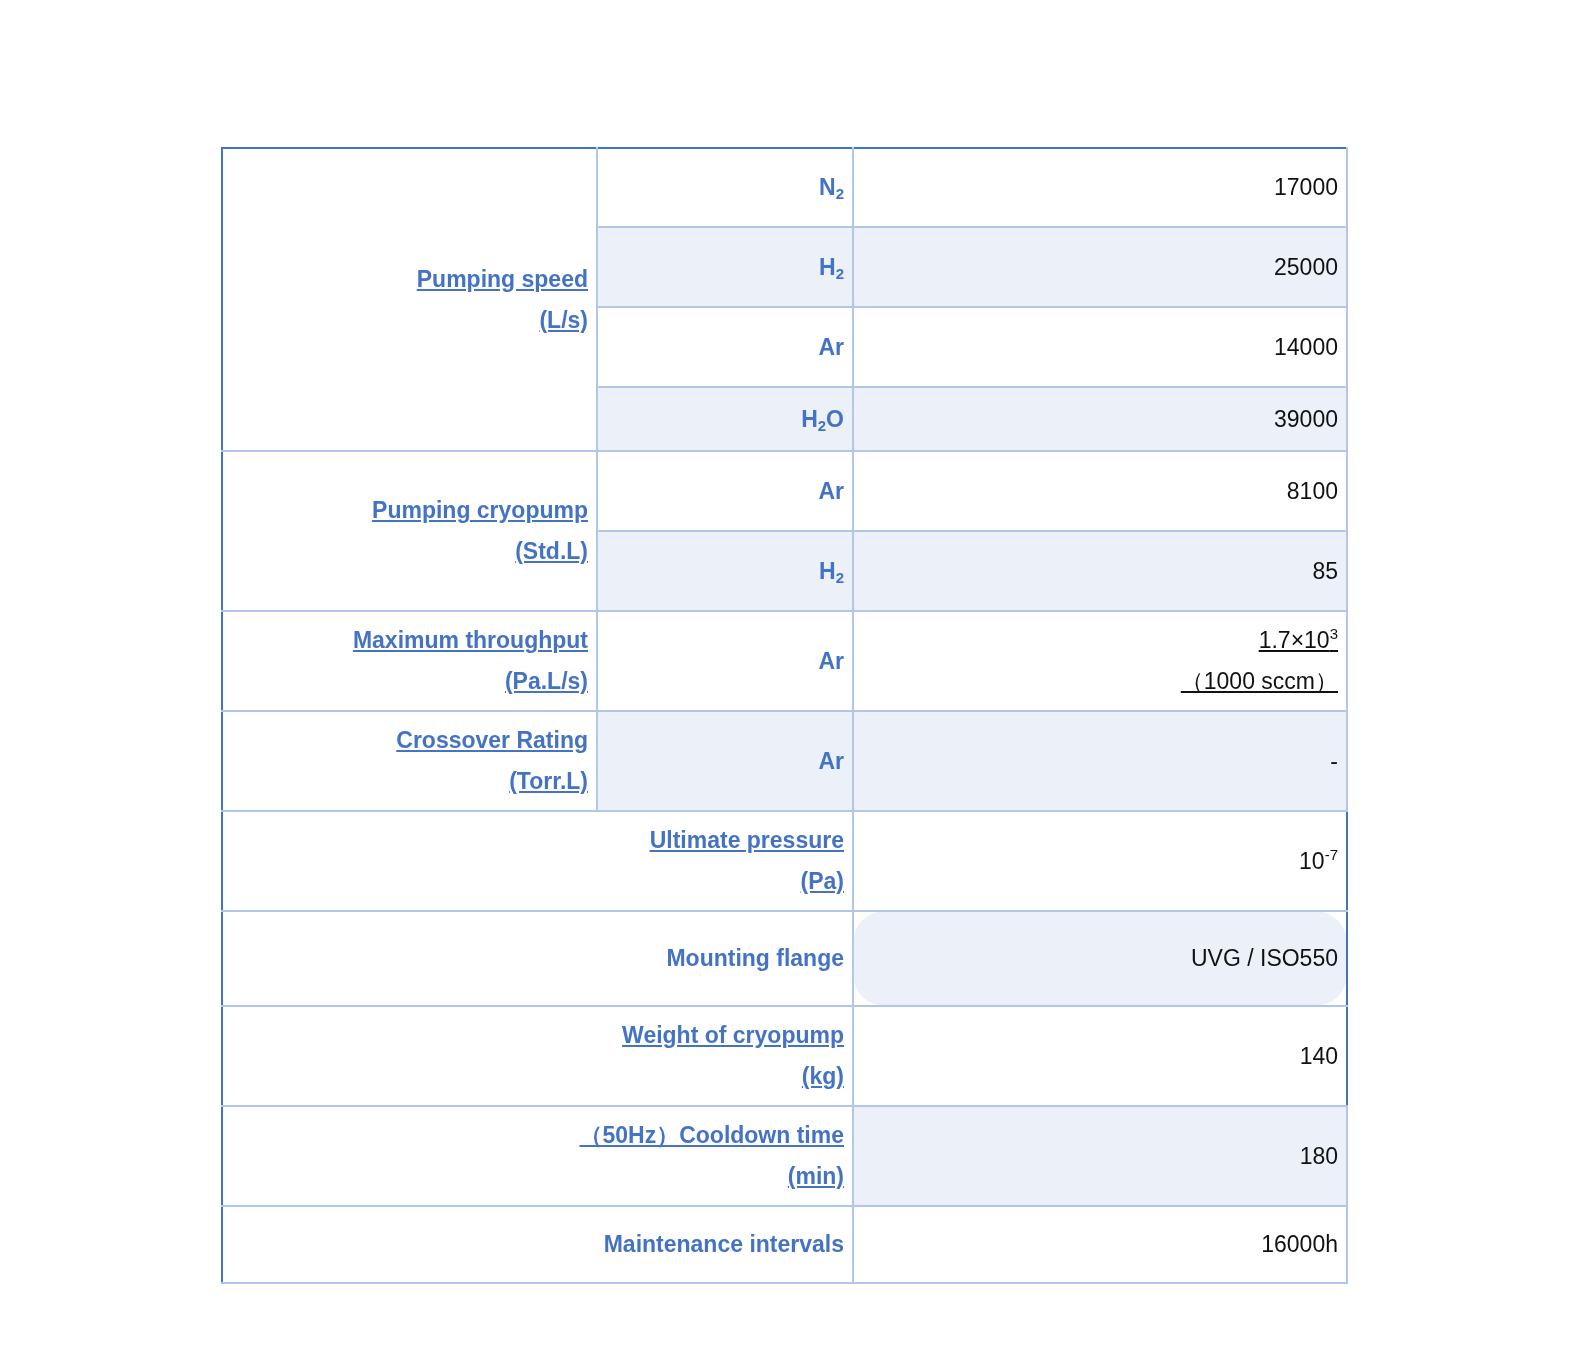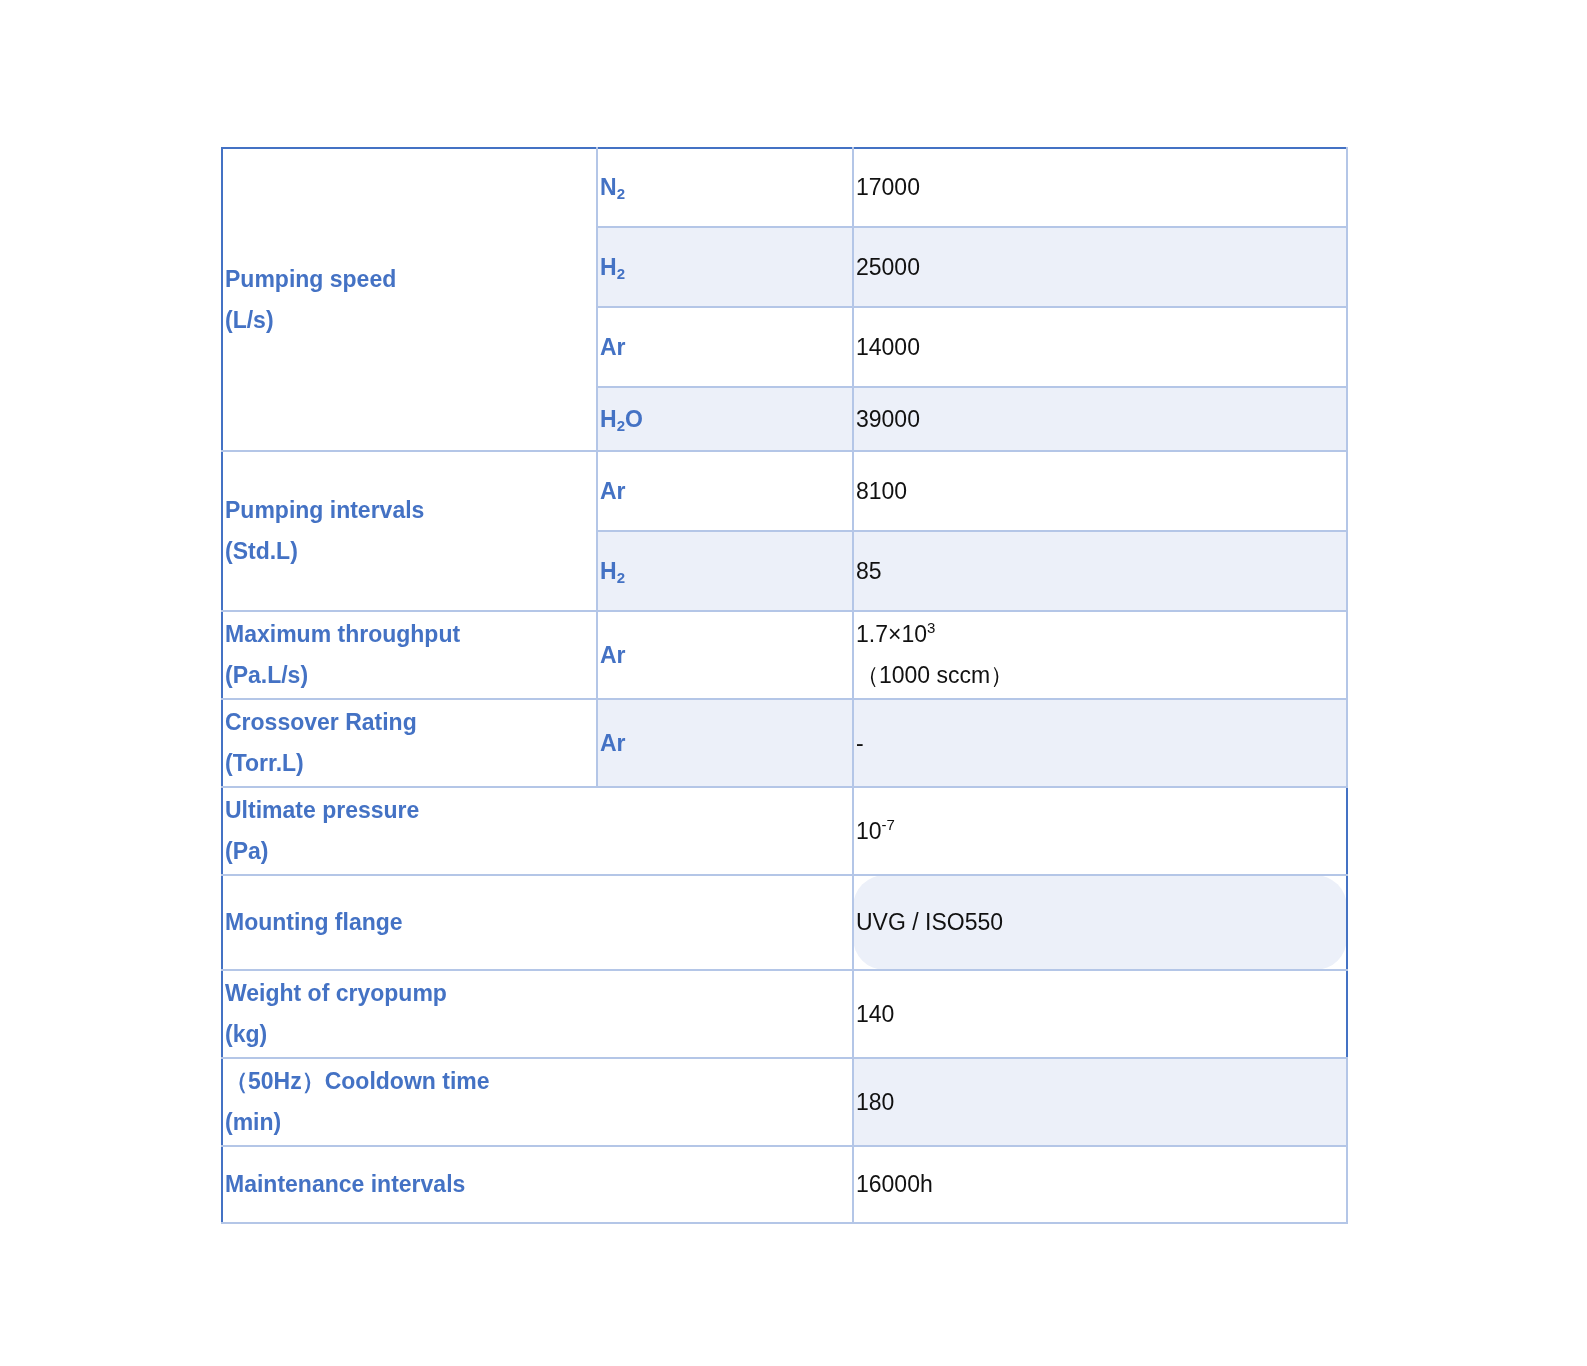--- a/index.html
+++ b/index.html
@@ -3,34 +3,34 @@
 <meta charset="utf-8">
 <style>
   html, body { margin: 0; padding: 0; background: #ffffff; }
   body { width: 1587px; height: 1366px; position: relative; font-family: "Liberation Sans", "DejaVu Sans", sans-serif; }
   .spec-table {
     position: absolute; left: 221px; top: 147px;
     border-collapse: collapse; table-layout: fixed;
     width: 1125px;
   }
   .spec-table td {
-    text-align: left; vertical-align: middle;
-    border: 2px solid #b4c6e7; padding: 2px;
+    text-align: right; vertical-align: middle;
+    border: 2px solid #b4c6e7; padding: 8px;
     font-size: 23px; line-height: 41px;
   }
   .lbl { color: #4472c4; font-weight: bold; }
   .val { color: #111111; margin-top: 36px; }
   .shade { background: #ecf0f9; }
   .top-dark td { border-top: 2px solid #4472c4; }
   .left-dark { border-left: 2px solid #4472c4 !important; }
   .col2-dark { border-left: 2px solid #4472c4 !important; }
   .right-dark { border-right: 2px solid #4472c4 !important; border-radius: 32px; }
   sub { font-size: 15px; vertical-align: -4px; line-height: 0; }
   sup { font-size: 15px; vertical-align: 9px; line-height: 0; }
-  .line { display: block; }
+  .line { display: block; text-decoration: underline; }
 </style>
 </head>
 <body>
 
 <table class="spec-table">
   <colgroup>
     <col style="width:375px">
     <col style="width:256px">
     <col style="width:494px">
   </colgroup>
@@ -52,21 +52,21 @@
     <td class="lbl">Ar</td>
     <td class="val col2-dark">14000</td>
   </tr>
   <tr class="shade" style="height:64px">
     <td class="lbl"><span>H</span><sub>2</sub><span>O</span></td>
     <td class="val col2-dark">39000</td>
   </tr>
 
   <tr style="height:80px">
     <td rowspan="2" class="lbl left-dark" style="background:#fff">
-      <span class="line">Pumping intervals</span>
+      <span class="line">Pumping cryopump</span>
       <span class="line">(Std.L)</span>
     </td>
     <td class="lbl">Ar</td>
     <td class="val col2-dark">8100</td>
   </tr>
   <tr class="shade" style="height:80px">
     <td class="lbl"><span>H</span><sub>2</sub></td>
     <td class="val col2-dark">85</td>
   </tr>
 

